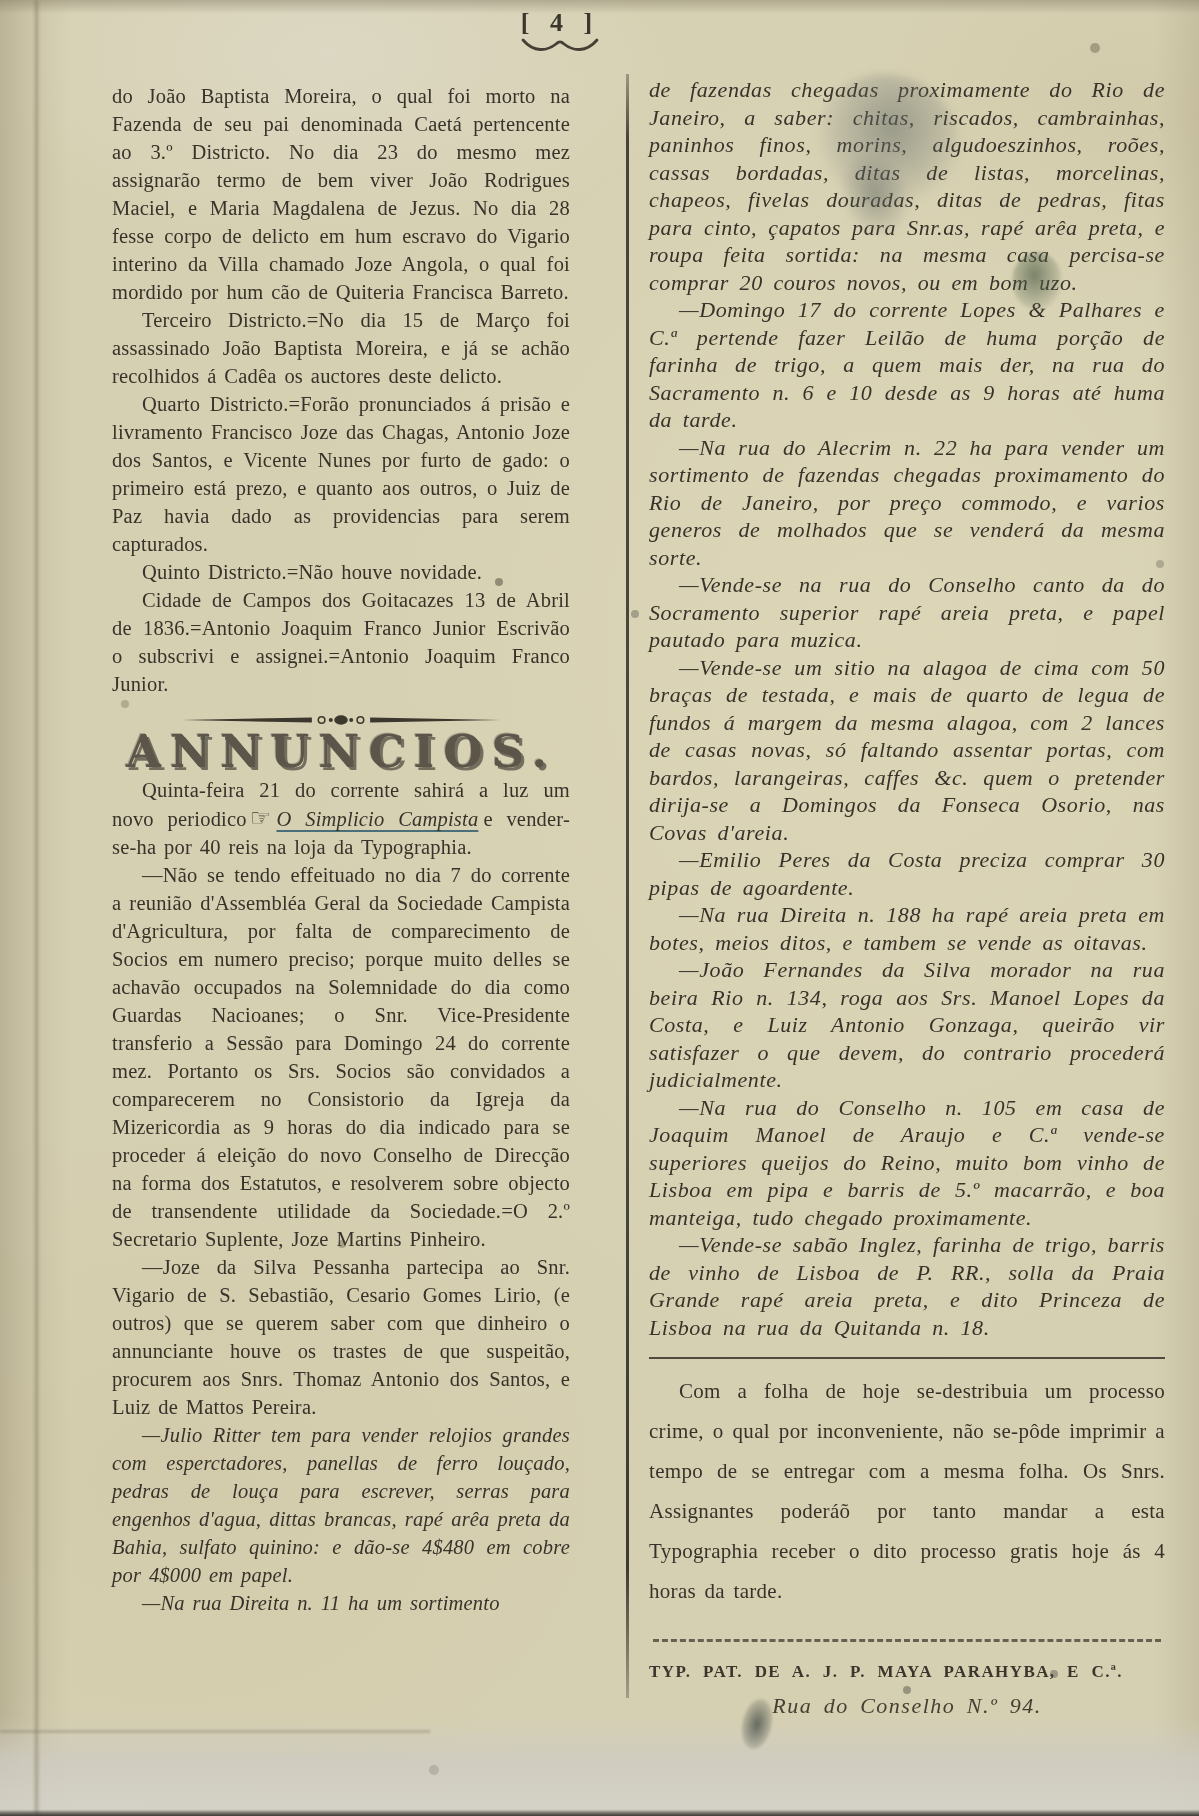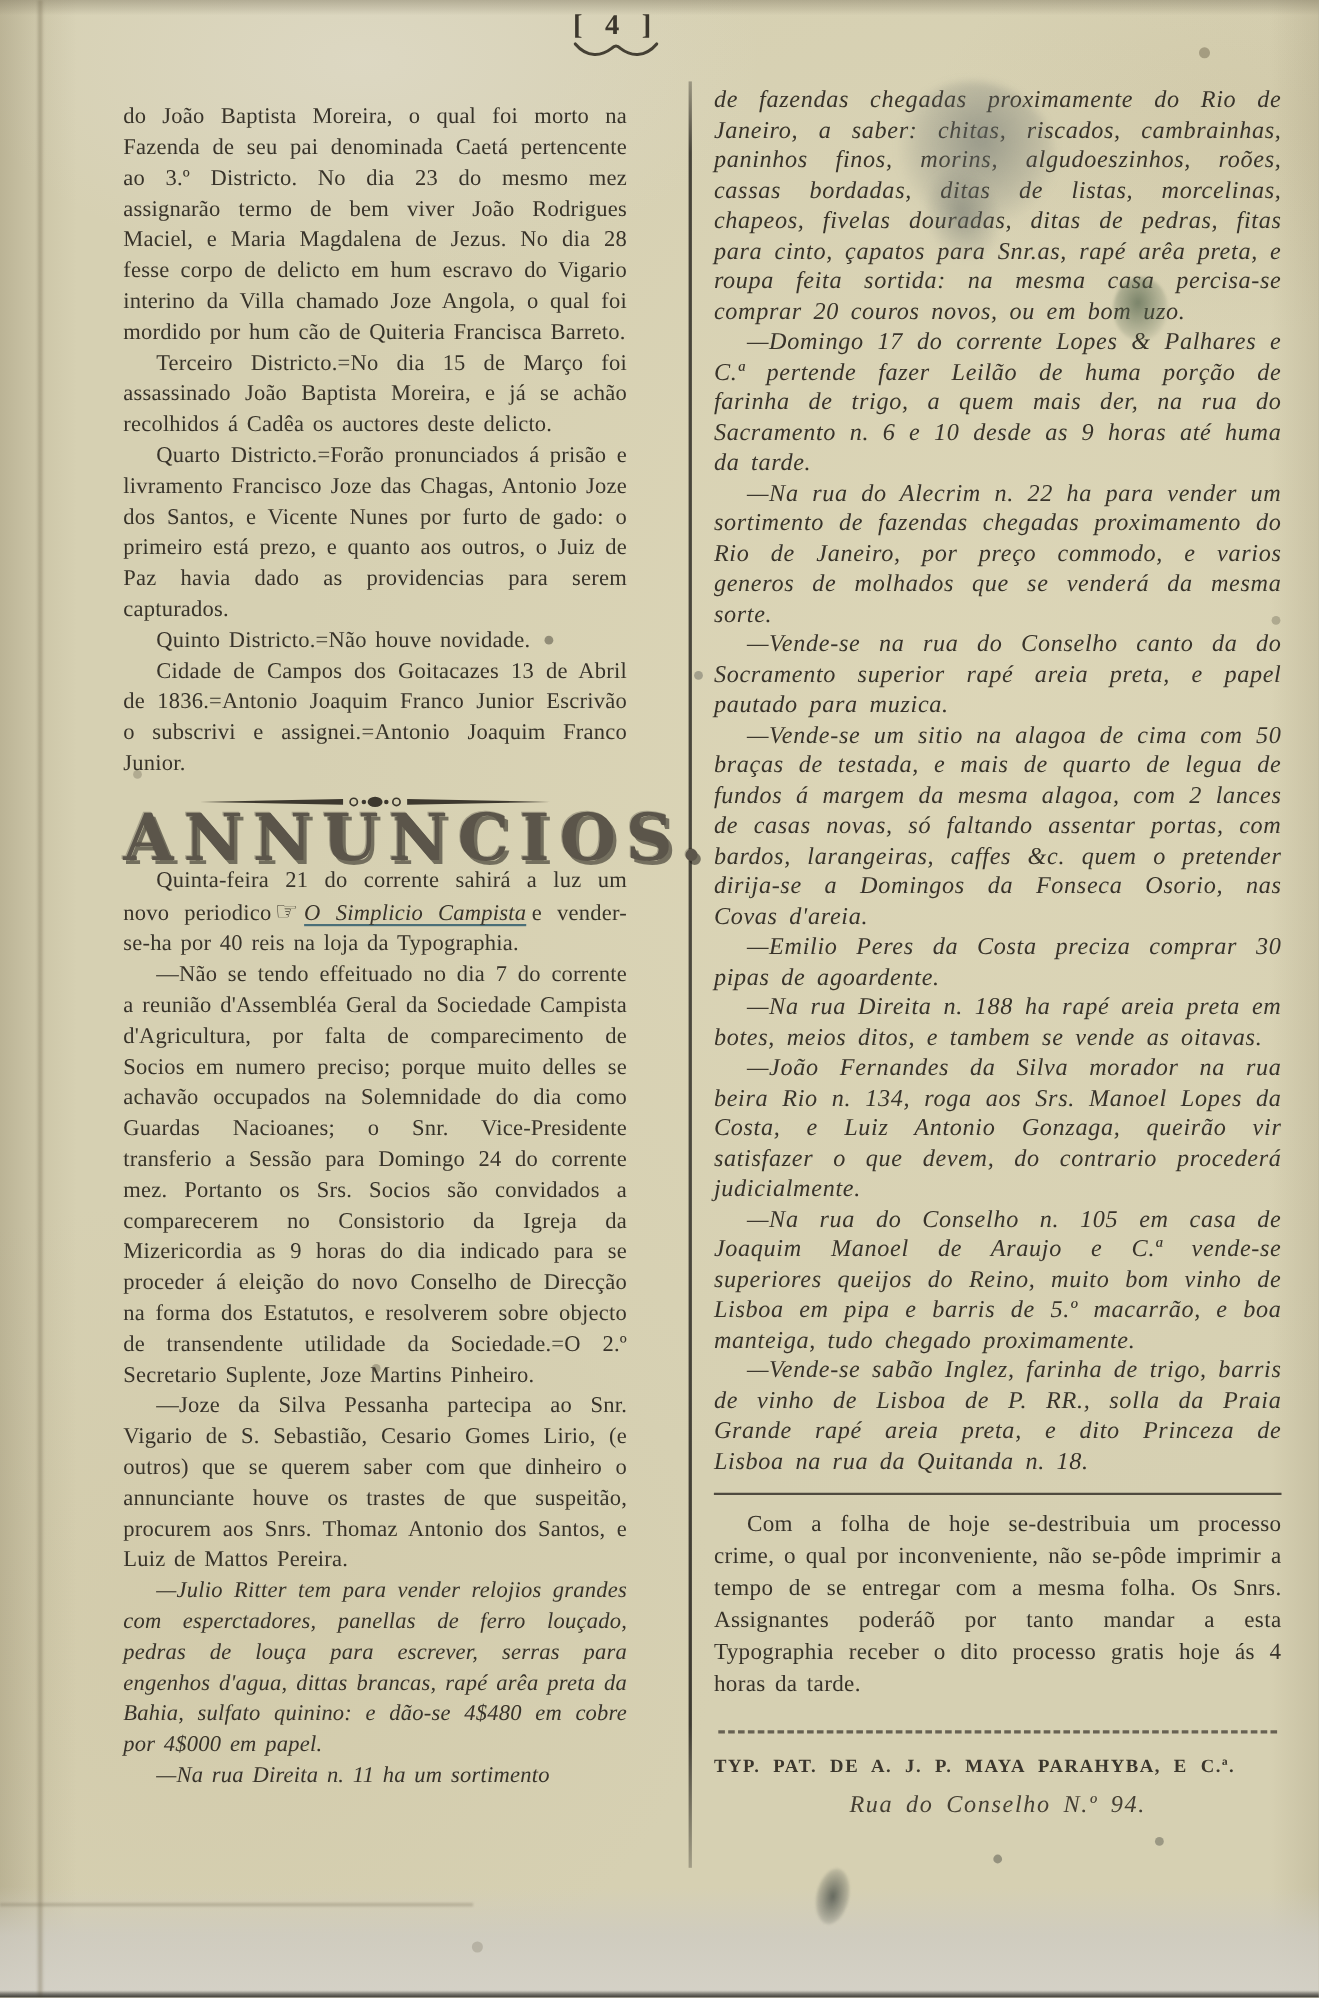--- a/index.html
+++ b/index.html
@@ -17,42 +17,42 @@
       radial-gradient(ellipse 650px 520px at 170px 1480px, rgba(198,186,148,0.22), transparent 75%),
       radial-gradient(ellipse 400px 260px at 1120px 120px, rgba(190,178,140,0.25), transparent 70%),
       #d6d0b2;
   }
   
   .page-number-wrap{position:absolute;top:8px;left:505px;width:110px;text-align:center;}
   .page-number-text{font-size:26px;letter-spacing:7px;color:#3c372d;font-weight:bold;}
   .squiggle{display:block;margin:0 auto;margin-top:-2px;}
   
   .col{position:absolute;text-align:justify;}
-  .col-left{left:112px;top:92px;width:458px;font-size:20.5px;line-height:28px;letter-spacing:0.2px;word-spacing:2.5px;}
+  .col-left{left:112px;top:82px;width:458px;font-size:20.5px;line-height:28px;letter-spacing:0.2px;word-spacing:2.5px;}
   .col-right{left:649px;top:76px;width:516px;font-size:22px;line-height:27.5px;letter-spacing:0.6px;word-spacing:4.5px;}
   .v-rule{position:absolute;left:626px;top:74px;width:3px;height:1624px;
     background:linear-gradient(180deg, rgba(45,42,35,0.35), rgba(45,42,35,0.85) 4%, rgba(40,38,32,0.8) 60%, rgba(45,42,35,0.9) 92%, rgba(45,42,35,0.3));}
   p{margin:0;text-indent:30px;}
   p.noind{text-indent:0;}
   .italic{font-style:italic;}
   .ad{font-style:italic;}
   
   .ornament-wrap{text-align:center;margin:10px 0 2px;}
   .annuncios{
-    margin:2px 0 10px;text-indent:0;
-    font-family:"DejaVu Serif", serif;font-size:59px;font-weight:bold;letter-spacing:9px;
+    margin:2px 0 10px;text-align:center;text-indent:0;
+    font-family:"DejaVu Serif", serif;font-size:45px;font-weight:bold;letter-spacing:9px;
     color:#5b554a;text-shadow:3px 3px 0 rgba(32,29,23,0.55), -1px -1px 0 rgba(32,29,23,0.25);
   }
   .manicule{font-family:"DejaVu Sans", sans-serif;font-style:normal;font-size:24px;margin:0 5px 0 3px;color:#403b30;}
   .periodico-title{font-style:italic;margin-right:5px;
     text-decoration:underline;text-decoration-color:#4a6f78;text-decoration-thickness:2px;text-underline-offset:4px;}
   
   .h-rule{border:none;border-top:2.5px solid rgba(55,50,42,0.85);margin:16px 0 12px;}
   .h-rule.dashed{border-top:3px dashed rgba(55,50,42,0.7);margin:28px 4px 16px;}
-  .notice{font-style:normal;font-size:21px;line-height:29px;letter-spacing:0.3px;word-spacing:3px;}
+  .notice{font-style:normal;font-size:21px;line-height:40px;letter-spacing:0.3px;word-spacing:3px;}
   .imprint1{font-style:normal;text-indent:0;font-size:17px;font-weight:bold;
     letter-spacing:1.4px;word-spacing:6px;margin-top:6px;color:#3b362c;}
   .imprint2{font-style:italic;text-indent:0;text-align:center;font-size:22px;letter-spacing:1.5px;margin-top:6px;color:#453f33;}
   
   .stain{position:absolute;border-radius:50%;pointer-events:none;}
   .smudge1{left:815px;top:75px;width:145px;height:130px;transform:rotate(18deg);
     background:radial-gradient(ellipse at 50% 40%, rgba(104,110,106,0.55), rgba(104,110,106,0.18) 55%, transparent 75%);filter:blur(4px);}
   .smudge2{left:840px;top:150px;width:70px;height:90px;transform:rotate(-20deg);
     background:radial-gradient(ellipse, rgba(100,106,100,0.5), transparent 70%);filter:blur(3px);}
   .blob-green{left:1012px;top:252px;width:50px;height:58px;

